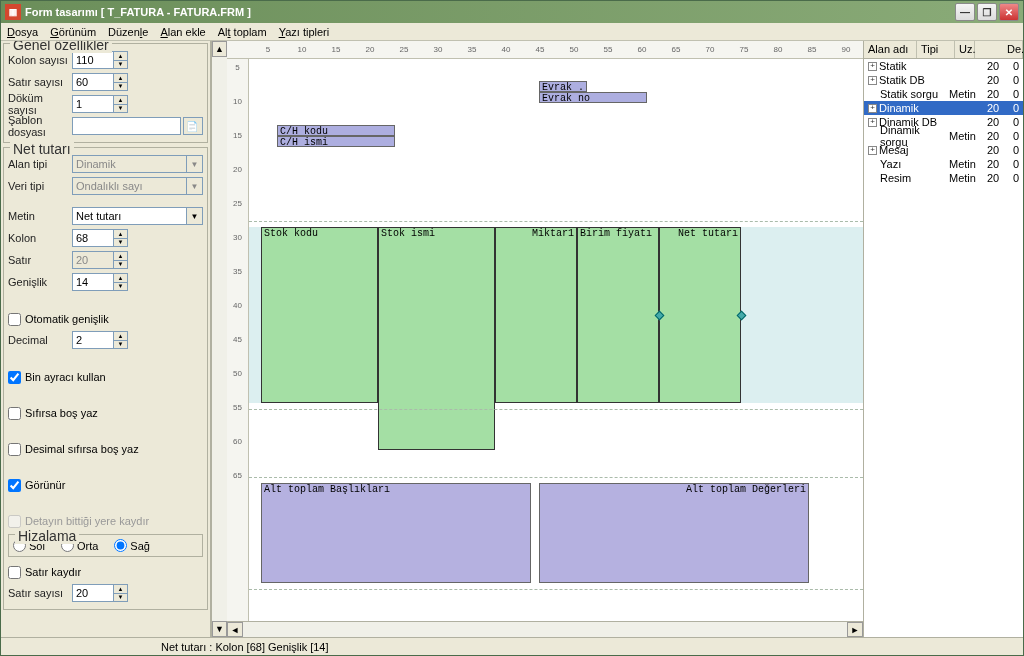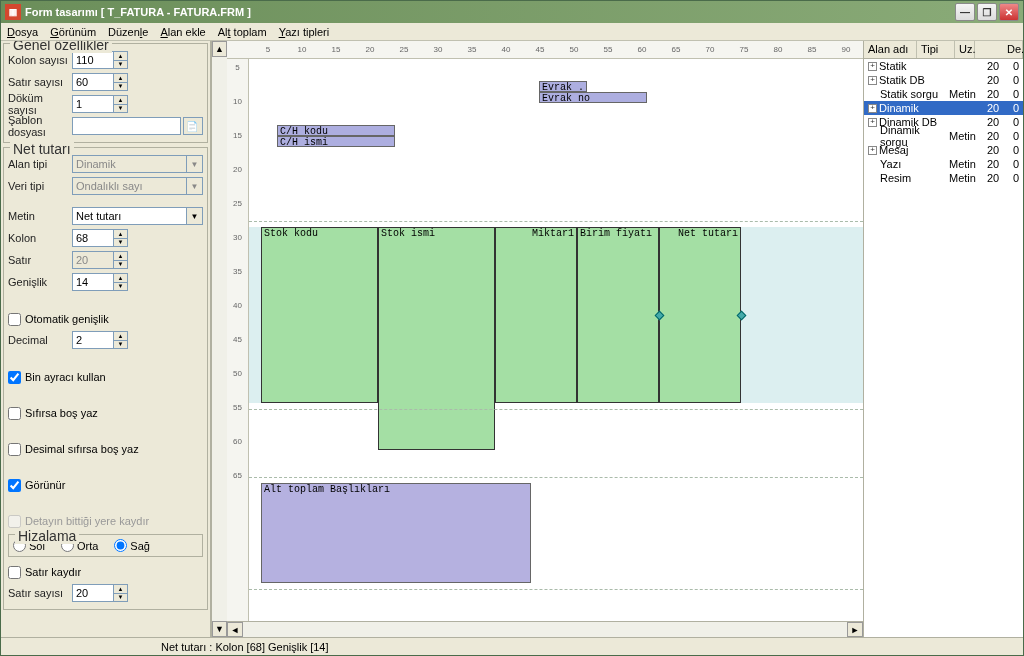--- a/index.html
+++ b/index.html
@@ -316,20 +316,21 @@
 
           <div class="fld green" style="left:12px;top:168px;width:117px;height:176px">Stok kodu</div>
           <div class="fld green" style="left:129px;top:168px;width:117px;height:223px">Stok ismi</div>
           <div class="fld green right" style="left:246px;top:168px;width:82px;height:176px">Miktar1</div>
           <div class="fld green right" style="left:328px;top:168px;width:82px;height:176px">Birim fiyatı 1</div>
           <div class="fld green right" style="left:410px;top:168px;width:82px;height:176px">Net tutarı</div>
           <div class="handle" style="left:407px;top:253px"></div>
           <div class="handle" style="left:489px;top:253px"></div>
 
           <div class="fld purple" style="left:12px;top:424px;width:270px;height:100px">Alt toplam Başlıkları</div>
+          <div class="fld purple right" style="left:290px;top:424px;width:270px;height:100px">Alt toplam Değerleri</div>
 
           <div class="band-line" style="top:162px"></div>
           <div class="band-line" style="top:350px"></div>
           <div class="band-line" style="top:418px"></div>
           <div class="band-line" style="top:530px"></div>
         </div>
       </div>
       <div class="hscroll">
         <div class="sbtn">◄</div>
           <div class="strack"></div>

